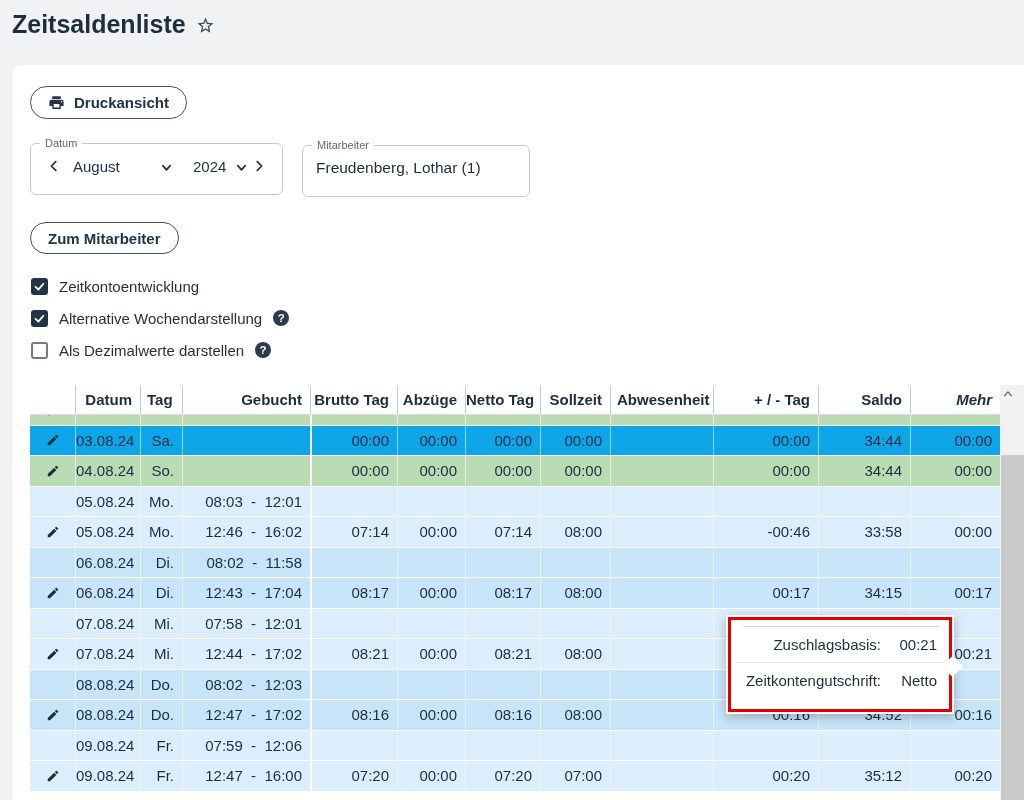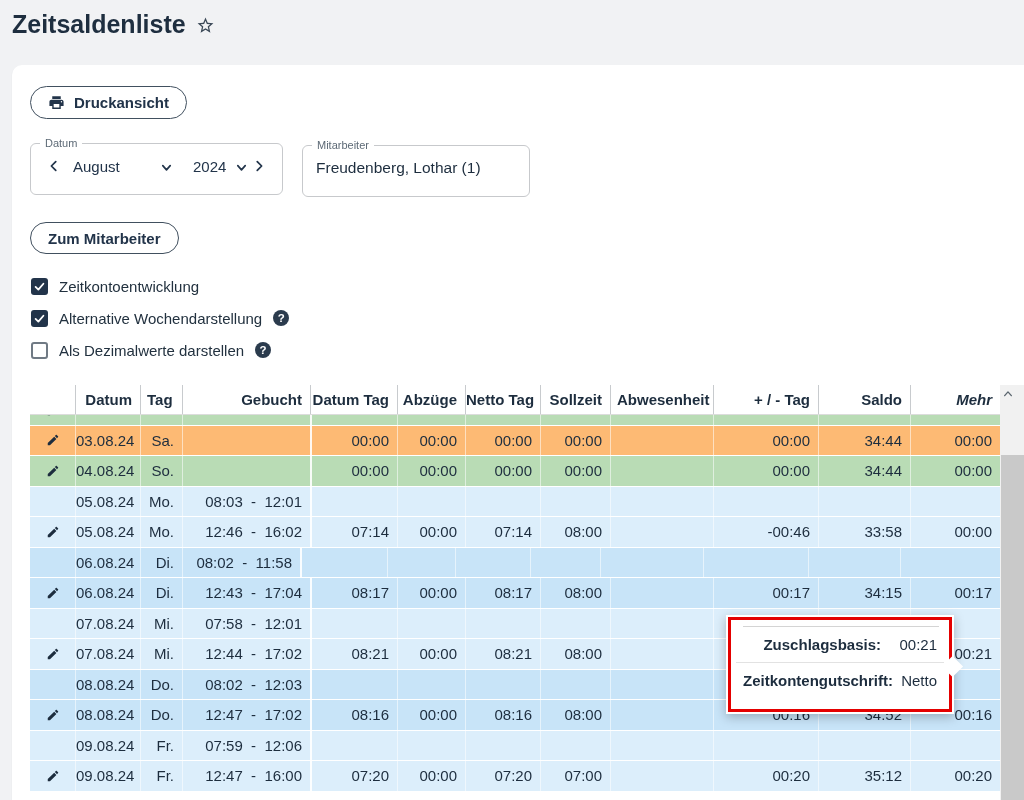--- a/index.html
+++ b/index.html
@@ -95,21 +95,21 @@
   .vscroll .sb-thumb { position:absolute; left:1px; top:70px; width:23px; height:345px; background:#c9c9c9; cursor:pointer; }
 
   
   .tooltip {
     position:absolute; left:714px; top:550px; width:228px; height:99px;
     background:#fff; padding:2px; box-shadow:0 3px 10px rgba(0,0,0,.25); z-index:6;
   }
   .tt-inner { position:relative; width:100%; height:100%; border:3px solid #e40000; background:#fff; }
   .tt-topline { margin:6px 10px 0 12px; border-top:1px solid #d4d4d4; }
   .tt-row { display:flex; align-items:center; justify-content:flex-end; height:35px; padding:0 12px; font-size:15px; }
-  .tt-row .lbl { text-align:left;font-weight:bold; }
+  .tt-row .lbl { text-align:left; }
   .tt-row .val { width:56px; text-align:right; }
   .tt-div { margin:0 5px; border-top:1px solid #e2e2e2; }
   .tt-arrow { position:absolute; right:-11px; top:39px; width:15px; height:15px; background:#fff; transform:rotate(45deg); }
 </style>
 </head>
 <body>
 
 <div class="page-title-row">
   <span class="page-title">Zeitsaldenliste</span>
   <svg class="fav-star" viewBox="0 0 24 24">
@@ -203,21 +203,21 @@
             <div class="tcell " style="width: 128px;">12:47  -  16:02</div>
             <div class="tcell  thick-sep" style="width: 87px;">07:15</div>
             <div class="tcell " style="width: 68px;">00:00</div>
             <div class="tcell " style="width: 75px;">07:15</div>
             <div class="tcell " style="width: 70px;">07:00</div>
             <div class="tcell " style="width: 103px;"></div>
             <div class="tcell " style="width: 105px;">00:15</div>
             <div class="tcell " style="width: 92px;">34:44</div>
             <div class="tcell " style="width: 90px;">00:15</div>
           </div>
-          <div class="trow" style="background: #fdba74;">
+          <div class="trow" style="background: #0ea5e9;">
             <div class="tcell c-edit" style="width: 45px;"><button class="edit-btn"><svg viewBox="0 0 24 24">
                   <path fill="#1d2d3e" d="M3 17.25V21h3.75L17.81 10.19l-3.75-3.75L3 17.25zM20.71 7.04c.39-.39.39-1.02 0-1.41l-2.34-2.34c-.39-.39-1.02-.39-1.41 0l-1.83 1.83 3.75 3.75 1.83-1.83z"></path>
                 </svg></button></div>
             <div class="tcell " style="width: 65px;">03.08.24</div>
             <div class="tcell " style="width: 42px; text-align: right;">Sa.</div>
             <div class="tcell " style="width: 128px;"></div>
             <div class="tcell  thick-sep" style="width: 87px;">00:00</div>
             <div class="tcell " style="width: 68px;">00:00</div>
             <div class="tcell " style="width: 75px;">00:00</div>
             <div class="tcell " style="width: 70px;">00:00</div>
@@ -269,21 +269,21 @@
             <div class="tcell " style="width: 70px;">08:00</div>
             <div class="tcell " style="width: 103px;"></div>
             <div class="tcell " style="width: 105px;">-00:46</div>
             <div class="tcell " style="width: 92px;">33:58</div>
             <div class="tcell " style="width: 90px;">00:00</div>
           </div>
           <div class="trow" style="background: rgb(200, 228, 248);">
             <div class="tcell c-edit" style="width: 45px;"></div>
             <div class="tcell " style="width: 65px;">06.08.24</div>
             <div class="tcell " style="width: 42px;">Di.</div>
-            <div class="tcell " style="width: 118px;">08:02  -  11:58</div>
+            <div class="tcell " style="width: 128px;">08:02  -  11:58</div>
             <div class="tcell  thick-sep" style="width: 87px;"></div>
             <div class="tcell " style="width: 68px;"></div>
             <div class="tcell " style="width: 75px;"></div>
             <div class="tcell " style="width: 70px;"></div>
             <div class="tcell " style="width: 103px;"></div>
             <div class="tcell " style="width: 105px;"></div>
             <div class="tcell " style="width: 92px;"></div>
             <div class="tcell " style="width: 90px;"></div>
           </div>
           <div class="trow" style="background: rgb(200, 228, 248);">
@@ -391,21 +391,21 @@
             <div class="tcell " style="width: 105px;">00:20</div>
             <div class="tcell " style="width: 92px;">35:12</div>
             <div class="tcell " style="width: 90px;">00:20</div>
           </div>
         </div>
       <div class="thead" id="thead">
           <div class="hcell" style="width: 45px;"></div>
           <div class="hcell" style="width: 65px;">Datum</div>
           <div class="hcell align-left" style="width: 42px;">Tag</div>
           <div class="hcell" style="width: 128px;">Gebucht</div>
-          <div class="hcell" style="width: 87px;">Datum Tag</div>
+          <div class="hcell" style="width: 87px;">Brutto Tag</div>
           <div class="hcell" style="width: 68px;">Abzüge</div>
           <div class="hcell" style="width: 75px;">Netto Tag</div>
           <div class="hcell" style="width: 70px;">Sollzeit</div>
           <div class="hcell align-left" style="width: 103px;">Abwesenheit</div>
           <div class="hcell" style="width: 105px;">+ / - Tag</div>
           <div class="hcell" style="width: 92px;">Saldo</div>
           <div class="hcell" style="width: 90px; font-style: italic;">Mehr</div>
         </div>
     </div>
     <div class="vscroll">

